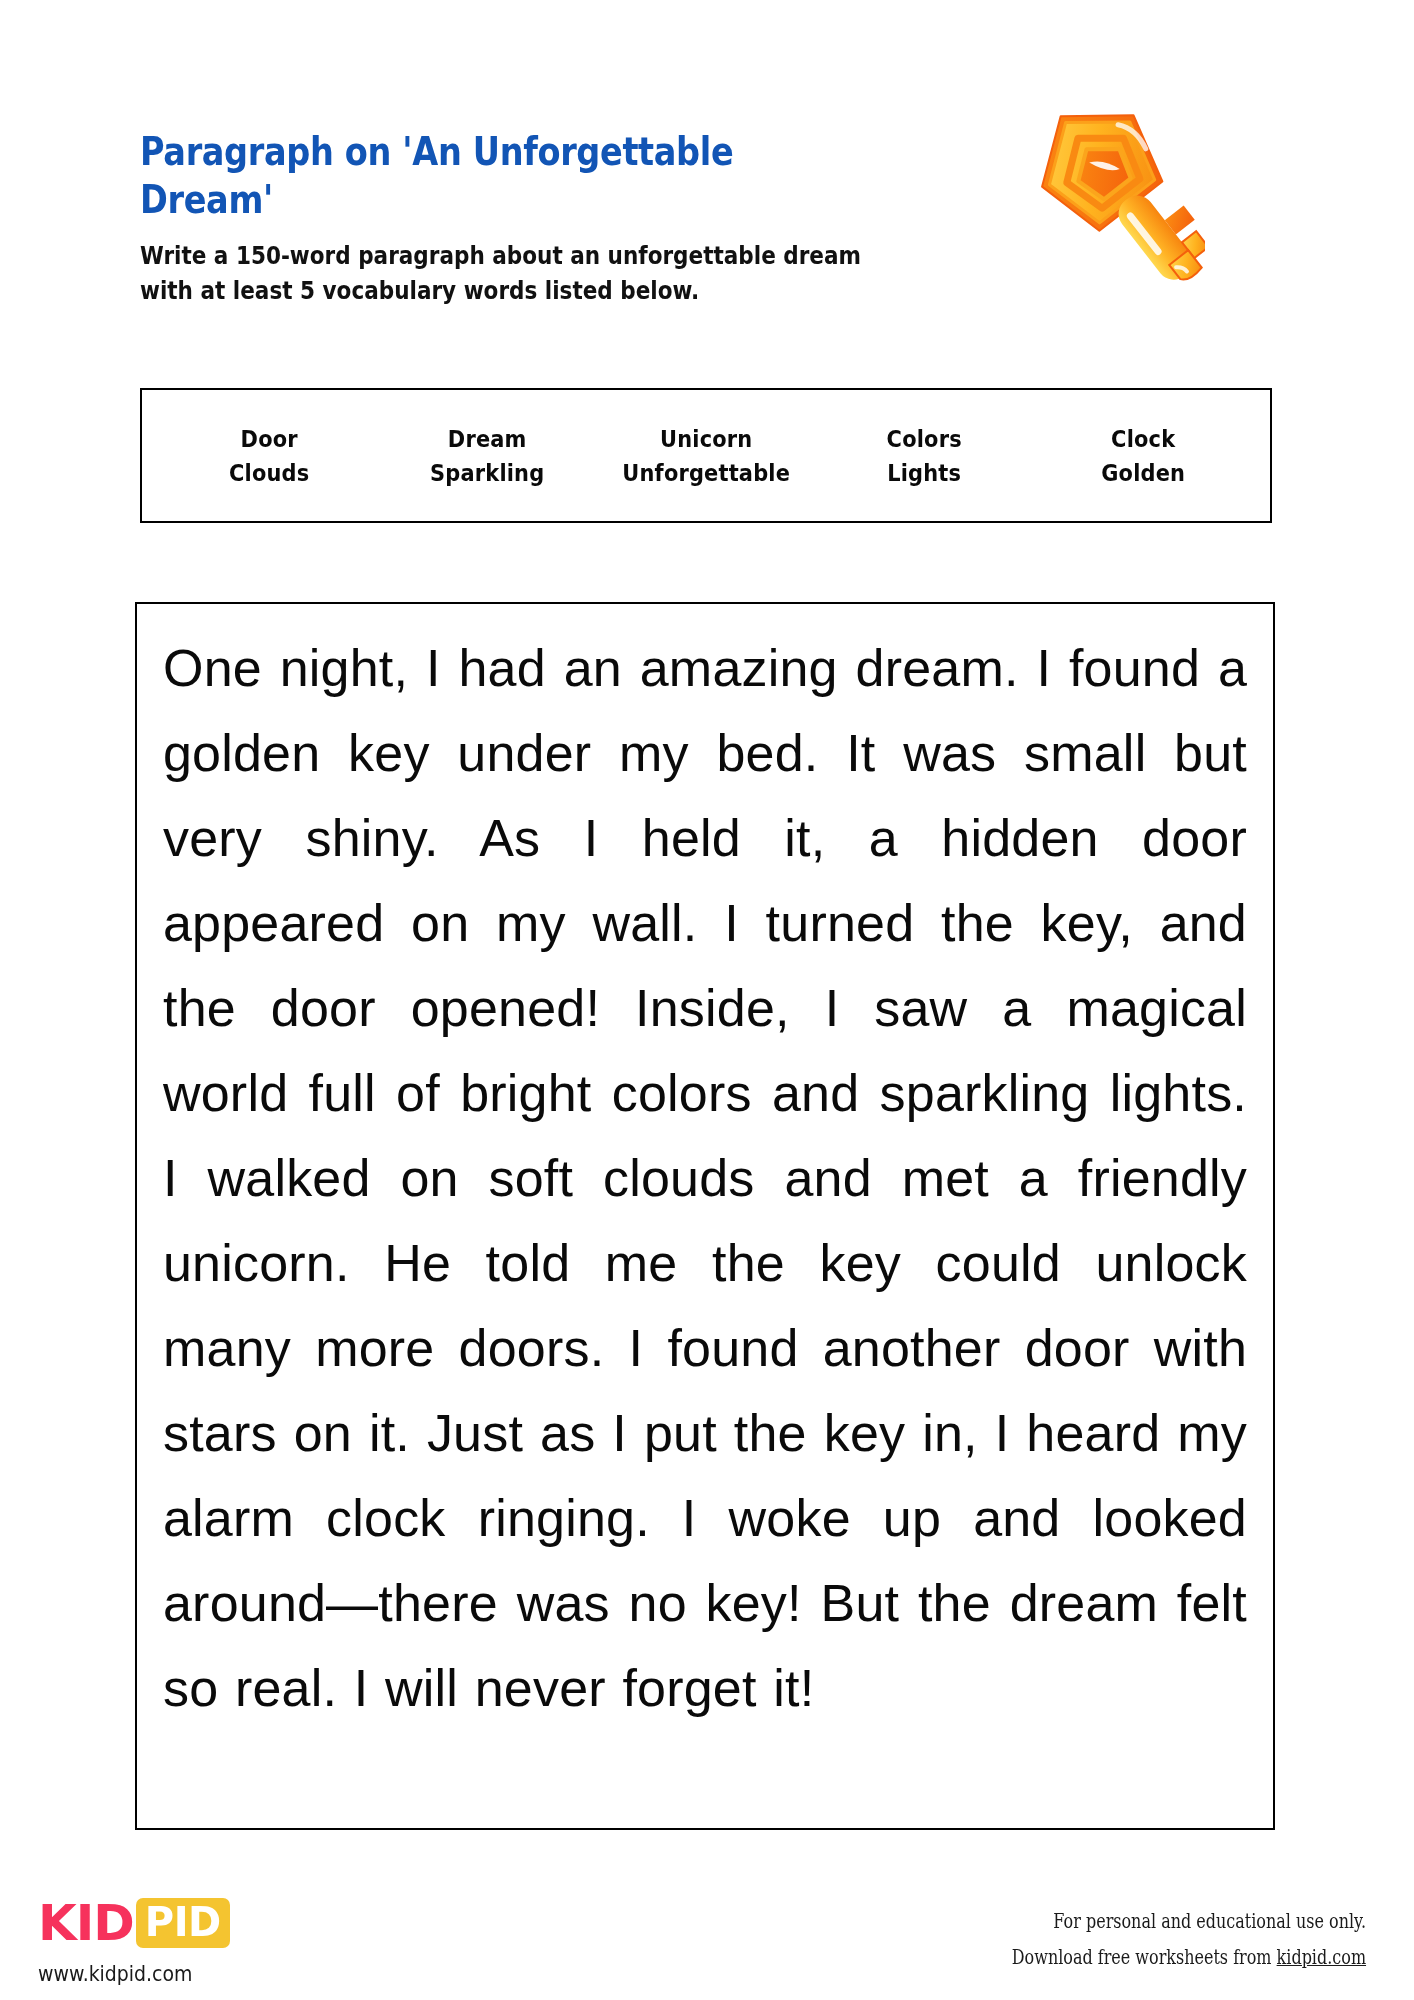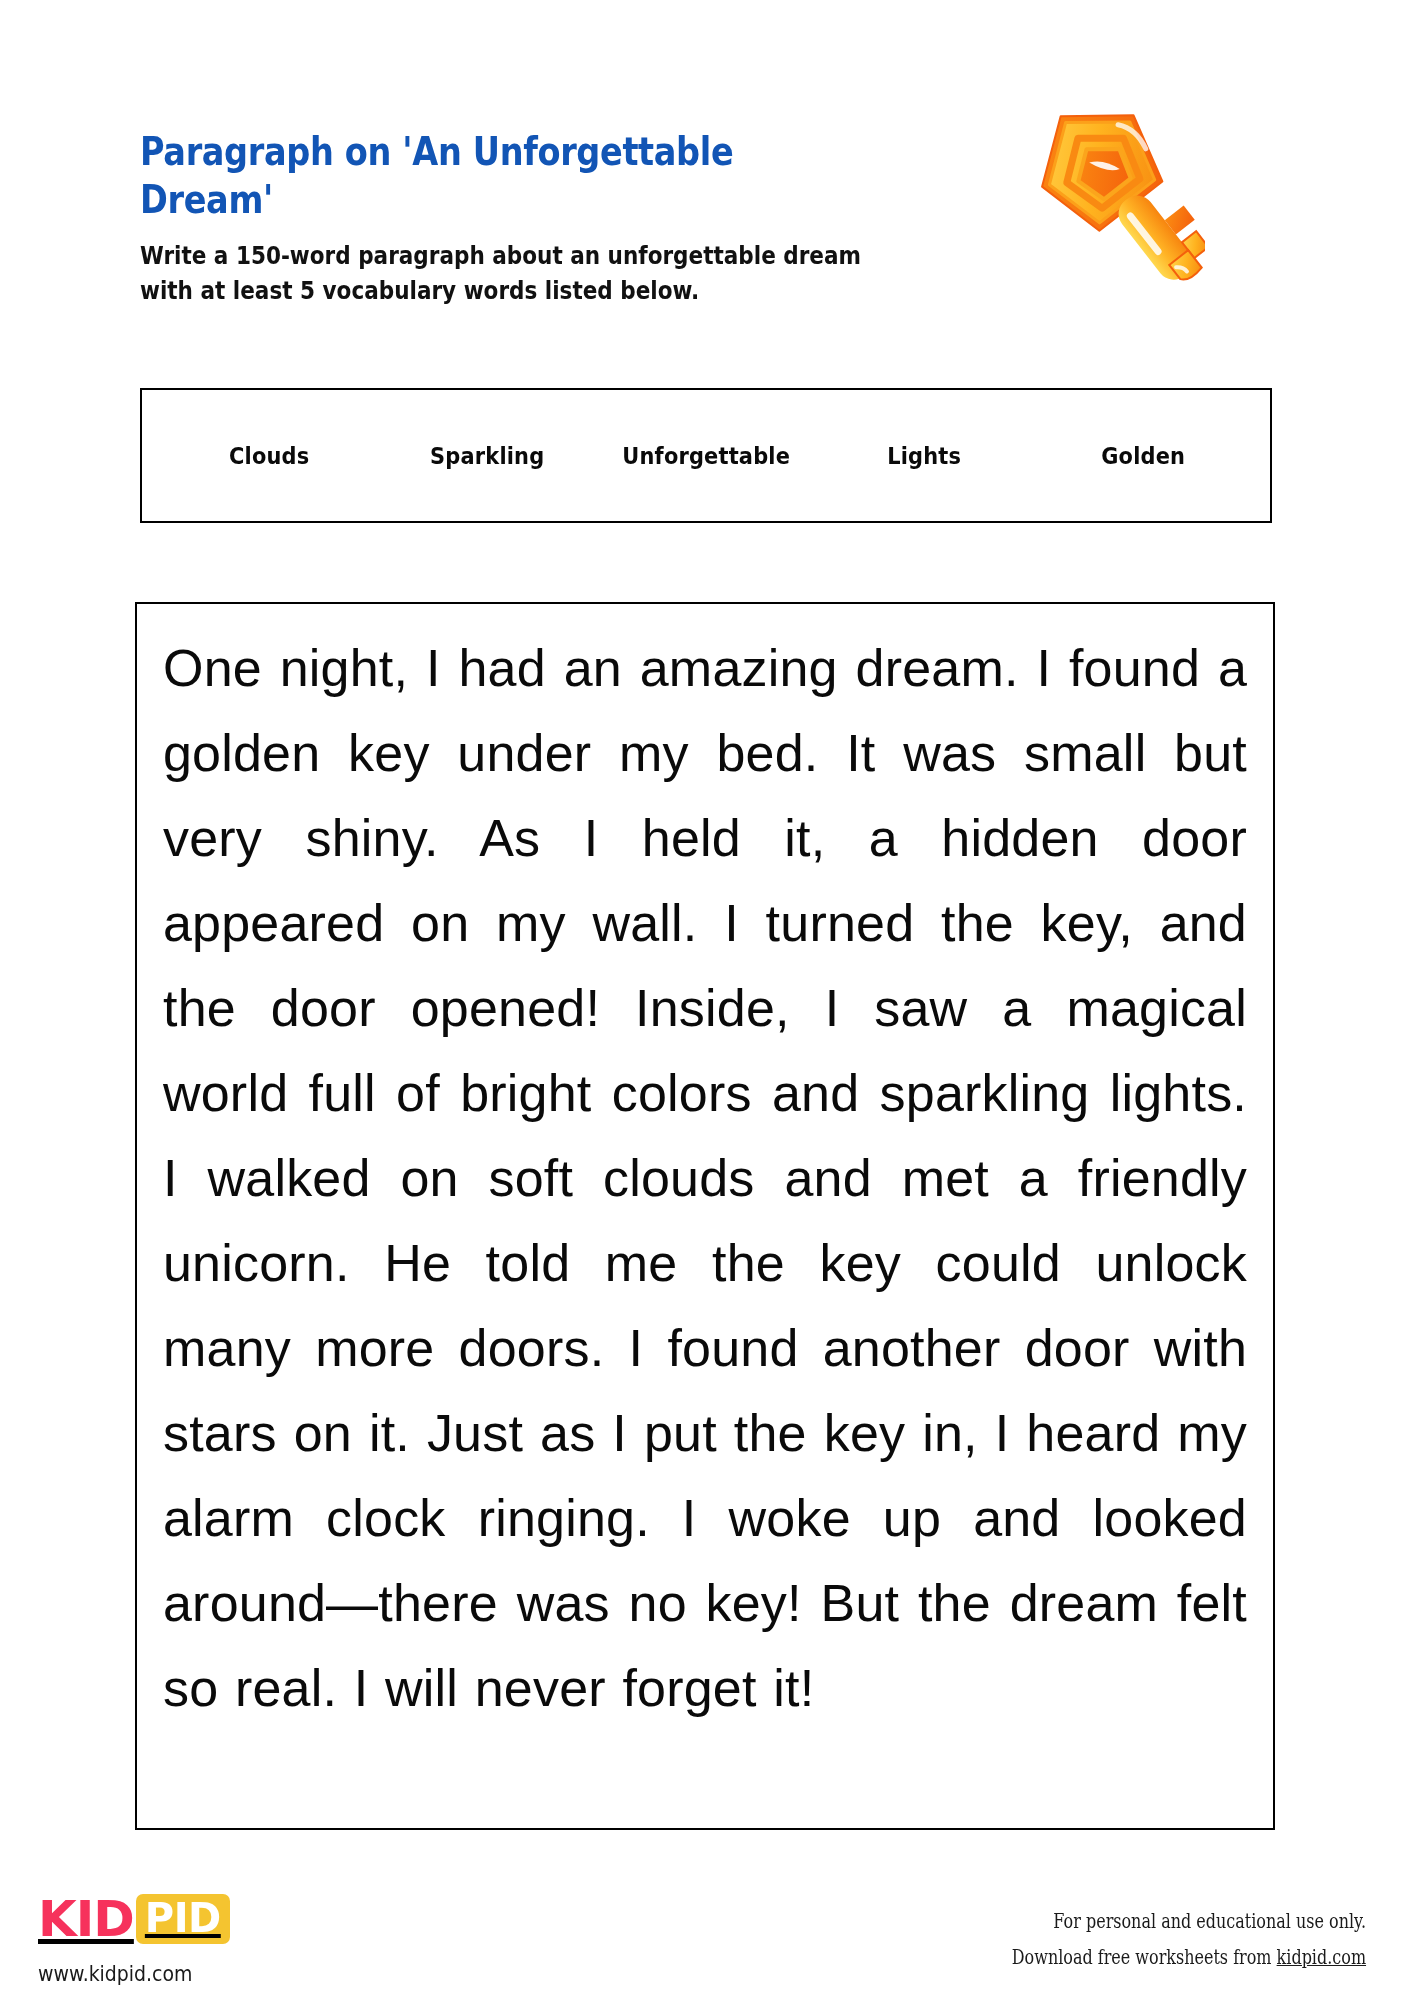--- a/index.html
+++ b/index.html
@@ -139,23 +139,22 @@
 
   .logo-wrap {
     position: absolute;
     left: 38px;
     top: 6px;
     width: 250px;
   }
 
   .logo-mark {
     display: flex;
-    align-items: flex-start;
+    align-items: center;
     height: 58px;
-    text-decoration: underline;
   }
 
   .logo-kid {
     font-family: "DejaVu Sans", sans-serif;
     font-weight: 700;
     font-size: 50px;
     color: #f6325c;
     letter-spacing: -1px;
     line-height: 1;
   }
@@ -249,20 +248,27 @@
         <path d="M128 152 L152 152 L152 170 L128 170 Z" fill="url(#gDeep)"></path>
         <path d="M128 180 L146 180 L146 200 L128 200 Z" fill="url(#gGold)" stroke="#f4600c" stroke-width="2"></path>
         <path d="M104 190 L128 190 L128 212 Q110 216 104 208 Z" fill="url(#gGold)" stroke="#f4600c" stroke-width="2"></path>
         <path d="M108 196 Q114 200 114 206" fill="none" stroke="#ffffff" stroke-width="4" stroke-linecap="round" opacity="0.8"></path>
       </g>
     </svg>
   </div>
 
   <div class="vocab-box">
     <div class="vocab-row">
+      <div class="vocab-cell">Door</div>
+      <div class="vocab-cell">Dream</div>
+      <div class="vocab-cell">Unicorn</div>
+      <div class="vocab-cell">Colors</div>
+      <div class="vocab-cell">Clock</div>
+    </div>
+    <div class="vocab-row">
       <div class="vocab-cell">Clouds</div>
       <div class="vocab-cell">Sparkling</div>
       <div class="vocab-cell">Unforgettable</div>
       <div class="vocab-cell">Lights</div>
       <div class="vocab-cell">Golden</div>
     </div>
   </div>
 
   <div class="answer-box">
     <div class="answer-text">One night, I had an amazing dream. I found a golden key under my bed. It was small but very shiny. As I held it, a hidden door appeared on my wall. I turned the key, and the door opened! Inside, I saw a magical world full of bright colors and sparkling lights. I walked on soft clouds and met a friendly unicorn. He told me the key could unlock many more doors. I found another door with stars on it. Just as I put the key in, I heard my alarm clock ringing. I woke up and looked around—there was no key! But the dream felt so real. I will never forget it!</div>

